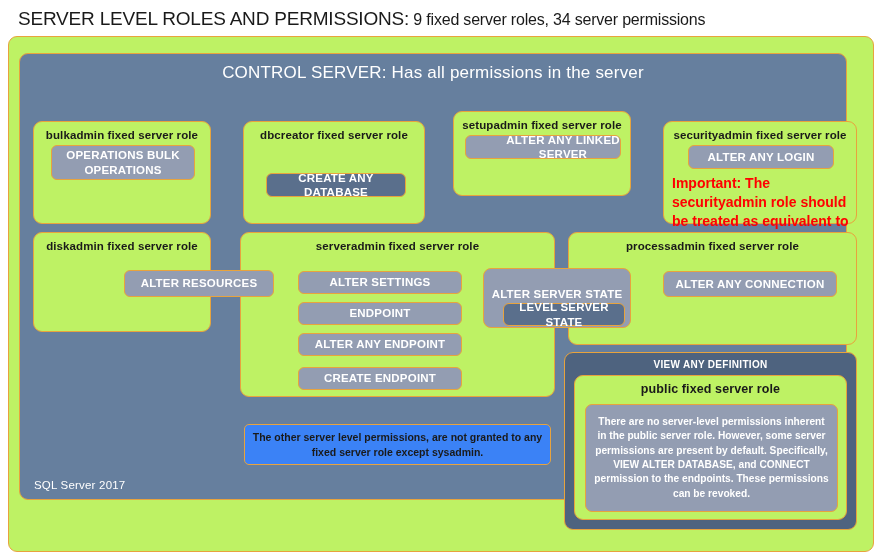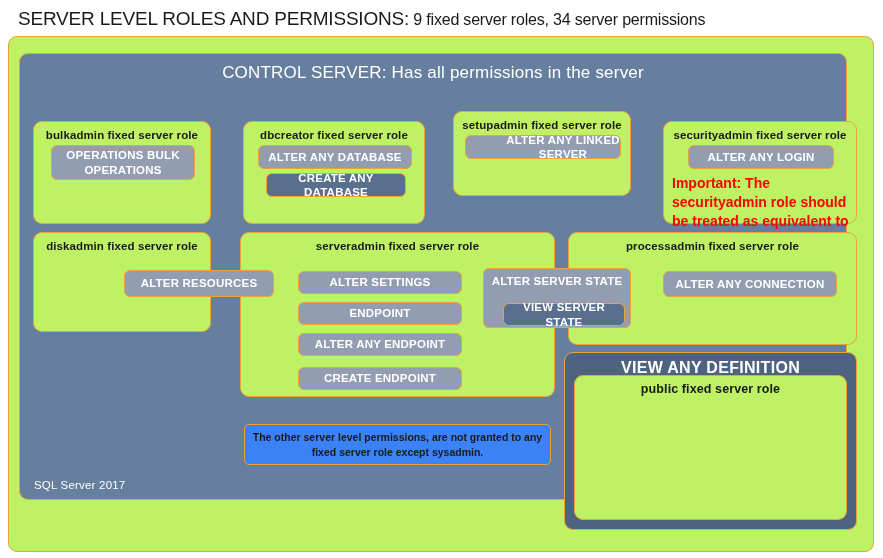--- a/index.html
+++ b/index.html
@@ -170,21 +170,22 @@
     z-index: 5;
   }
   
   #perm-alter-server-state {
     left: 483px;
     top: 268px;
     width: 148px;
     height: 60px;
     z-index: 5;
     align-items: flex-start;
-    padding-top: 5px;
+    padding-top: 18px;
+    border-radius: 8px;
   }
   #perm-view-server-state {
     left: 503px;
     top: 303px;
     width: 122px;
     height: 23px;
     z-index: 6;
   }
 
   #perm-alter-settings     { left: 298px; top: 271px; width: 164px; height: 23px; }
@@ -224,21 +225,21 @@
     height: 178px;
     background: #4E637F;
     border: 1.6px solid #E8A33D;
     border-radius: 9px;
     box-sizing: border-box;
     position: absolute;
   }
   #view-any-definition-label {
     top: 6px;
     color: #FFFFFF;
-    font-size: 16px;
+    font-size: 10px;
     font-weight: bold;
     letter-spacing: 0.3px;
   }
   #role-public {
     left: 9px;
     top: 22px;
     width: 273px;
     height: 145px;
   }
   #public-label { top: 6px; font-size: 12.5px; }
@@ -279,21 +280,20 @@
   <div id="sql-version">SQL Server 2017</div>
 </div>
 
 <div class="peach" id="role-bulkadmin">
   <div class="role-label" id="bulkadmin-label">bulkadmin  fixed server role</div>
   <div class="perm" id="perm-administer-bulk">OPERATIONS  BULK OPERATIONS</div>
 </div>
 
 <div class="peach" id="role-dbcreator">
   <div class="role-label" id="dbcreator-label">dbcreator fixed  server role</div>
-  <div class="perm" id="perm-alter-any-database">ALTER ANY DATABASE</div>
   <div class="perm-dark" id="perm-create-any-database">CREATE  ANY DATABASE</div>
 </div>
 
 <div class="peach" id="role-setupadmin">
   <div class="role-label" id="setupadmin-label">setupadmin fixed server role</div>
   <div class="perm" id="perm-alter-any-linked-server">ALTER ANY LINKED SERVER</div>
 </div>
 
 <div class="peach" id="role-securityadmin">
   <div class="role-label" id="securityadmin-label">securityadmin  fixed server role</div>
@@ -314,24 +314,25 @@
 </div>
 
 <div class="perm" id="perm-alter-resources">ALTER RESOURCES</div>
 
 <div class="perm" id="perm-alter-settings">ALTER SETTINGS</div>
 <div class="perm" id="perm-shutdown">ENDPOINT</div>
 <div class="perm" id="perm-alter-any-endpoint">ALTER ANY ENDPOINT</div>
 <div class="perm" id="perm-create-endpoint">CREATE  ENDPOINT</div>
 
 <div class="perm" id="perm-alter-server-state">ALTER SERVER  STATE</div>
-<div class="perm-dark" id="perm-view-server-state">VIEW SERVER  STATE</div>
+<div class="perm-dark" id="perm-view-server-state">LEVEL SERVER  STATE</div>
 
 <div class="perm" id="perm-alter-any-connection">ALTER ANY CONNECTION</div>
 
 <div id="note-other-permissions">The other server level permissions,  are not granted to any fixed server role except sysadmin.</div>
 
 <div id="view-any-definition-box">
   <div class="role-label" id="view-any-definition-label">VIEW ANY DEFINITION</div>
   <div class="peach" id="role-public">
     <div class="role-label" id="public-label">public  fixed server role</div>
+    <div id="public-note">There are no server-level permissions inherent in the public server role. However, some server permissions are present by default. Specifically, VIEW ALTER DATABASE, and CONNECT permission to the endpoints. These permissions can be revoked.</div>
   </div>
 </div>
 
 </body></html>

